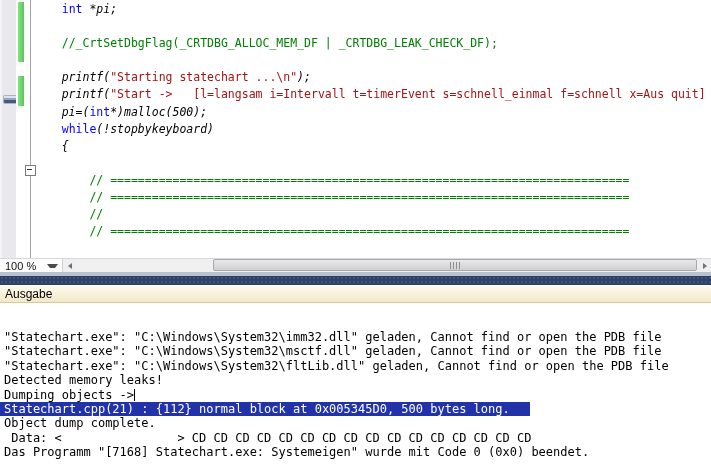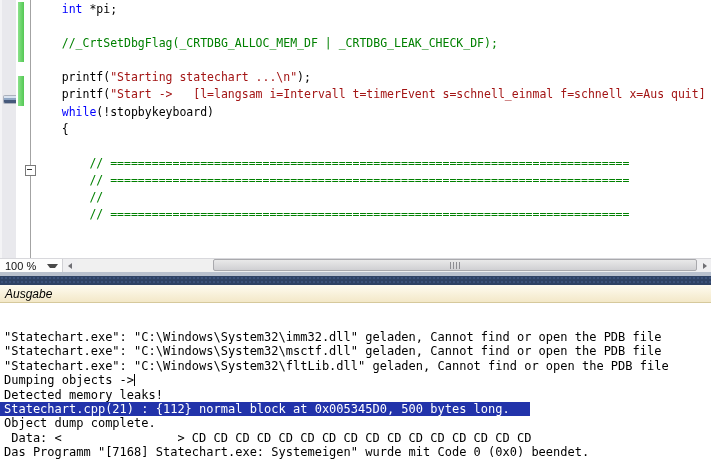--- a/index.html
+++ b/index.html
@@ -15,21 +15,21 @@
   .gutter-track{position:absolute;left:16px;top:0;width:10px;height:258px;background:#fff;}
   .green-bar{position:absolute;left:2px;width:6px;background:linear-gradient(to right,#8ae28a,#54c854);}
   .bar1{top:2px;height:60px;}
   .bar2{top:76px;height:30px;}
   .outline-line{position:absolute;left:30px;top:0;width:1px;height:258px;background:#a3a3a3;}
   .fold-box{position:absolute;left:25px;top:165px;width:9px;height:9px;background:#fff;border:1px solid #7a7a7a;}
   .fold-minus{position:absolute;left:1px;top:3px;width:5px;height:1px;background:#333;}
   .code-area{position:absolute;left:34px;top:1px;right:0;height:257px;overflow:hidden;
              font-family:"DejaVu Sans Mono","Liberation Mono",monospace;font-size:11.5px;}
   .code-line{height:17.1px;line-height:17.1px;white-space:pre;}
-  .seg-plain{color:#000;}
+  .seg-plain{color:#000;font-style:italic;}
   .seg-keyword{color:#0000ff;}
   .seg-comment{color:#008000;}
   .seg-string{color:#a31515;}
 
   
   .scrollrow{position:absolute;left:0;top:258px;width:711px;height:13px;background:#efeff1;border-top:1px solid #d8d8dc;}
   .zoom-combo{position:absolute;left:0;top:0;width:62px;height:13px;background:#fdfdfd;border-right:1px solid #d0d0d4;
               font-size:11px;color:#111;display:flex;align-items:center;}
   .zoom-combo span{padding-left:5px;}
   .zoom-arrow{position:absolute;right:4px;top:5px;width:0;height:0;
@@ -47,21 +47,21 @@
 
   
   .strip-light{position:absolute;left:0;top:272px;width:711px;height:4px;background:#b9c1ce;}
   .strip-navy{position:absolute;left:0;top:276px;width:711px;height:9px;background:#2e4265;
     background-image:radial-gradient(#3c527a 1px,transparent 1px);background-size:4px 4px;}
 
   
   .output-window{position:absolute;left:0;top:285px;width:711px;height:187px;background:#fff;}
   .output-header{position:absolute;left:0;top:0;width:711px;height:17px;
     background:linear-gradient(#fefbf0,#f3e8c8);border-bottom:1px solid #d6c99c;
-    font-size:12px;color:#000;display:flex;align-items:center;font-style:italic;}
+    font-size:12px;color:#000;display:flex;align-items:center;}
   .output-header span{padding-left:5px;}
   .output-toolbar{position:absolute;left:0;top:18px;width:711px;height:25px;
     background:linear-gradient(#e0e5f0,#c9d1e1);border-bottom:1px solid #9aa3b5;
     display:flex;align-items:center;font-size:12px;color:#1b1b1b;box-sizing:border-box;margin-top:28px;}
   .tb-label{margin-left:8px;white-space:pre;}
   .ul{text-decoration:underline;}
   .combo{margin-left:6px;width:328px;height:18px;background:#fff;border:1px solid #828b9a;
          position:relative;display:flex;align-items:flex-end;box-sizing:border-box;}
   .combo-text{padding-left:4px;font-size:12px;color:#000;}
   .combo-btn{position:absolute;right:0;top:0;width:16px;height:16px;display:flex;align-items:center;justify-content:center;}
@@ -96,20 +96,21 @@
     <div class="fold-box">
       <div class="fold-minus"></div>
     </div>
     <div id="code-lines" class="code-area">
         <div class="code-line"><span class="seg-plain">    </span><span class="seg-keyword">int</span><span class="seg-plain"> *pi;</span></div>
         <div class="code-line"></div>
         <div class="code-line"><span class="seg-plain">    </span><span class="seg-comment">//_CrtSetDbgFlag(_CRTDBG_ALLOC_MEM_DF | _CRTDBG_LEAK_CHECK_DF);</span></div>
         <div class="code-line"></div>
         <div class="code-line"><span class="seg-plain">    printf(</span><span class="seg-string">"Starting statechart ...\n"</span><span class="seg-plain">);</span></div>
         <div class="code-line"><span class="seg-plain">    printf(</span><span class="seg-string">"Start -&gt;   [l=langsam i=Intervall t=timerEvent s=schnell_einmal f=schnell x=Aus quit]</span></div>
+        <div class="code-line"><span class="seg-plain">    pi=(</span><span class="seg-keyword">int</span><span class="seg-plain">*)malloc(500);</span></div>
         <div class="code-line"><span class="seg-plain">    </span><span class="seg-keyword">while</span><span class="seg-plain">(!stopbykeyboard)</span></div>
         <div class="code-line"><span class="seg-plain">    {</span></div>
         <div class="code-line"></div>
         <div class="code-line"><span class="seg-plain">        </span><span class="seg-comment">// ===========================================================================</span></div>
         <div class="code-line"><span class="seg-plain">        </span><span class="seg-comment">// ===========================================================================</span></div>
         <div class="code-line"><span class="seg-plain">        </span><span class="seg-comment">//</span></div>
         <div class="code-line"><span class="seg-plain">        </span><span class="seg-comment">// ===========================================================================</span></div>
         <div class="code-line"></div>
       </div>
 
@@ -197,22 +198,22 @@
           <path d="M12 5.5 V8.5 H7.5" fill="none" stroke="#fff" stroke-width="1.4"></path>
           <path d="M4.5 8.5 L8.3 6.3 V10.7 Z" fill="#fff"></path>
         </svg>
       </div>
     </div>
 
     <div id="output-lines" class="output-area">
         <div class="out-line"><span>"Statechart.exe": "C:\Windows\System32\imm32.dll" geladen, Cannot find or open the PDB file</span></div>
         <div class="out-line"><span>"Statechart.exe": "C:\Windows\System32\msctf.dll" geladen, Cannot find or open the PDB file</span></div>
         <div class="out-line"><span>"Statechart.exe": "C:\Windows\System32\fltLib.dll" geladen, Cannot find or open the PDB file</span></div>
+        <div class="out-line"><span>Detected memory leaks!</span></div>
         <div class="out-line"><span>Dumping objects -&gt;</span><span class="caret"></span></div>
-        <div class="out-line"><span>Detected memory leaks!</span></div>
         <div class="out-line selected"><span>Statechart.cpp(21) : {112} normal block at 0x005345D0, 500 bytes long.</span></div>
         <div class="out-line"><span>Object dump complete.</span></div>
         <div class="out-line"><span> Data: &lt;                &gt; CD CD CD CD CD CD CD CD CD CD CD CD CD CD CD CD</span></div>
         <div class="out-line"><span>Das Programm "[7168] Statechart.exe: Systemeigen" wurde mit Code 0 (0x0) beendet.</span></div>
       </div>
   </div>
 
 </div>
 
 </body></html>

